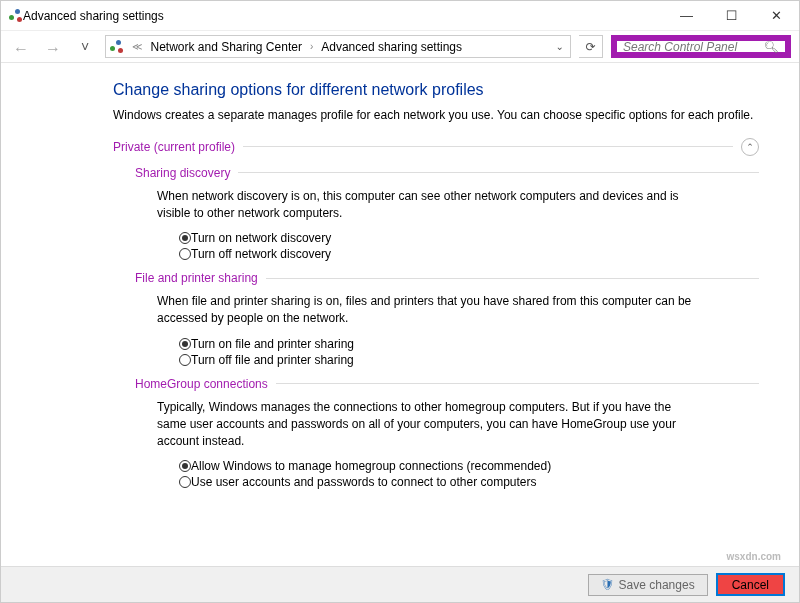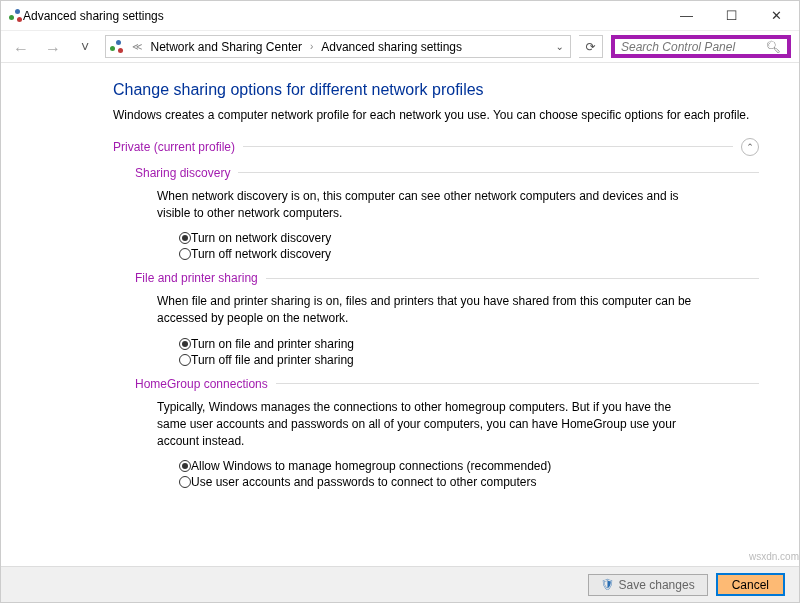--- a/index.html
+++ b/index.html
@@ -54,21 +54,21 @@
   }
   .addrbox .crumb { color: #000; padding: 0 2px; text-align: center;}
   .addrbox .sep { color: #888; padding: 0 2px; font-size: 10px;}
   .addrbox .dropdown { margin-left: auto; color:#555; font-size:10px; padding-right:4px;}
   .refreshbtn{
     width:24px;height:23px;border:1px solid #ccc;border-left:none;
     display:flex;align-items:center;justify-content:center;color:#555;
   }
   .searchbox {
     width: 180px; height: 23px;
-    border: 4px solid #a21caf;
+    border: 6px solid #a21caf;
     display:flex; align-items:center;
     padding: 0 6px;
     color:#777;
     font-style: italic;
   }
   .searchbox .mag { margin-left:auto; color:#777; font-style:normal;}
   .content {
     padding: 18px 40px 0 112px;
     height: 506px;
     overflow: hidden;
@@ -113,23 +113,23 @@
     position:absolute;bottom:0;left:0;right:0;
     height:36px;
     display:flex;align-items:center;justify-content:flex-end;
     gap:8px;padding:0 14px;
     background:#f0f0f0;border-top:1px solid #ddd;
   }
   .btn {
     height:22px;padding:0 12px;border:1px solid #aaa;background:#e9e9e9;
     display:flex;align-items:center;gap:4px;font-size:12px;color:#666;
   }
-  .btn.primary{ border:2px solid #0078d7; color:#000; background:#fdba74; padding:0 14px; height:23px;}
+  .btn.primary{ border:2px solid #0078d7; color:#000; background:#ef4444; padding:0 14px; height:23px;}
   .shield{color:#2b6fb3;font-size:11px;}
-  .watermark{position:absolute;right:0;bottom:40px;font-size:10px;color:#bbb;}
+  .watermark{position:absolute;right:18px;bottom:40px;font-size:10px;color:#bbb;font-weight:bold;}
   .net-icon{display:inline-block;width:14px;height:14px;position:relative;}
   .net-icon::before{content:"";position:absolute;left:0;top:6px;width:5px;height:5px;background:#3a9b3a;border-radius:50%;}
   .net-icon::after{content:"";position:absolute;left:6px;top:0;width:5px;height:5px;background:#3a6fb0;border-radius:50%;box-shadow:2px 8px 0 0 #c03a3a;}
 </style>
 </head>
 <body>
 
 <div class="titlebar">
   <span class="net-icon"></span>
   <span class="title">Advanced sharing settings</span>
@@ -154,21 +154,21 @@
   </div>
   <div class="refreshbtn">⟳</div>
   <div class="searchbox">
     <span>Search Control Panel</span>
     <span class="mag">🔍︎</span>
   </div>
 </div>
 
 <div class="content">
   <div class="heading">Change sharing options for different network profiles</div>
-  <div class="subtext">Windows creates a computer network profile for each network you use. You can choose specific options for each profile.</div>
+  <div class="subtext">Windows creates a separate manages profile for each network you use. You can choose specific options for each profile.</div>
 
   <div class="section-row">
     <span class="section-label">Private (current profile)</span>
     <span class="section-line"></span>
     <span class="collapse-btn">⌃</span>
   </div>
 
   <div class="subsection-row">
     <span class="section-label">Sharing discovery</span>
     <span class="section-line"></span>

